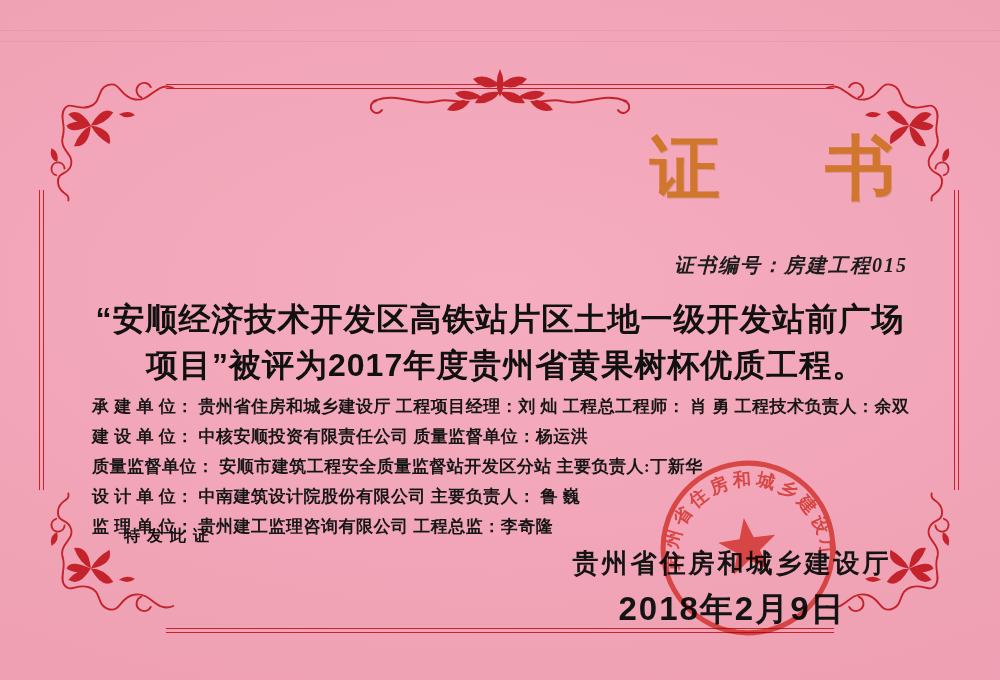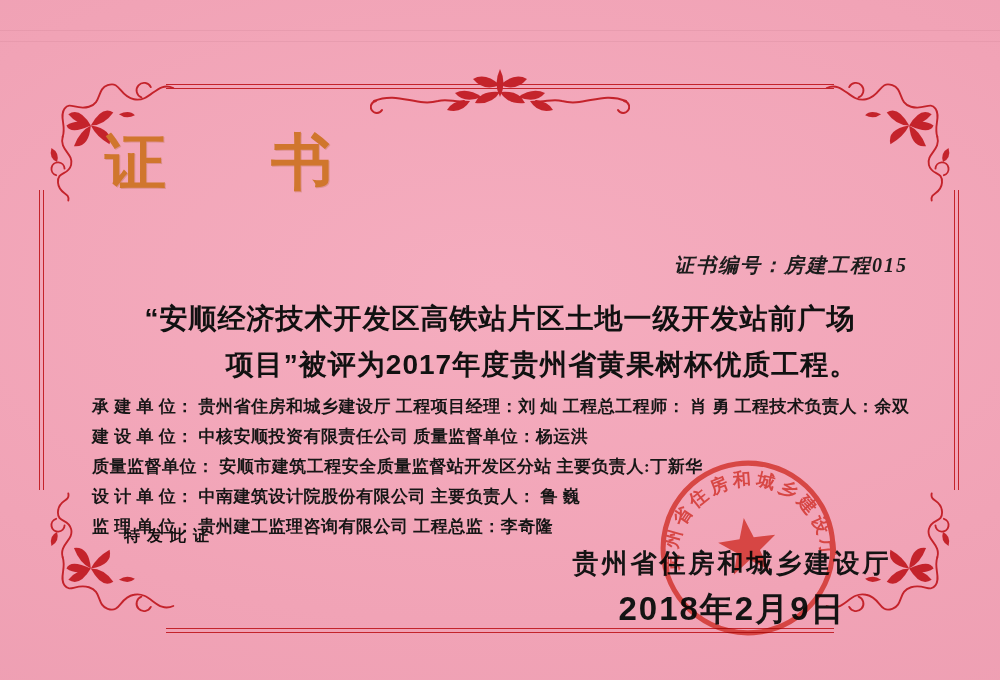--- a/index.html
+++ b/index.html
@@ -16,36 +16,36 @@
   .corner{position:absolute;width:150px;height:150px;}
   .corner svg{width:100%;height:100%;}
   .tl{left:28px;top:58px;}
   .tr{right:28px;top:58px;transform:scaleX(-1);}
   .bl{left:28px;bottom:44px;transform:scaleY(-1);}
   .br{right:28px;bottom:44px;transform:scale(-1,-1);}
   .top-center{position:absolute;left:370px;top:55px;width:260px;height:64px;}
   
   .title{
     position:absolute;left:0;top:122px;width:100%;
-    text-align:left;color:#d0762d;
-    font-size:61px;font-weight:bold;
+    text-align:right;color:#d0762d;
+    font-size:70px;font-weight:bold;
     letter-spacing:105px;text-indent:105px;
     font-family:"DejaVu Serif","Liberation Serif",serif;
     text-shadow:1px 1px 0 rgba(160,80,20,.25);
   }
   .cert-no{
     position:absolute;right:92px;top:252px;
     font-size:20px;color:#1c1c1c;letter-spacing:2px;
     font-family:Liberation Serif, serif;
     font-style:italic;font-weight:bold;
   }
   .body-text{position:absolute;left:62px;right:62px;top:296px;color:#111;}
-  .body-line{font-size:28px;font-weight:bold;line-height:46px;letter-spacing:1px;}
+  .body-line{font-size:32px;font-weight:bold;line-height:46px;letter-spacing:1px;}
   .body-line.l1{text-align:center;}
-  .body-line.l2{text-align:center;padding-left:84px;}
+  .body-line.l2{text-align:left;padding-left:84px;}
   .info-block{position:absolute;left:92px;top:392px;width:830px;color:#161616;}
   .info-row{font-size:17px;font-weight:bold;line-height:30px;letter-spacing:.5px;
     font-family:"Liberation Serif","DejaVu Serif",serif;white-space:nowrap;}
   .closing{
     position:absolute;left:124px;top:526px;
     font-size:16px;font-weight:bold;letter-spacing:7px;color:#111;font-family:Liberation Mono, monospace;
   }
   .issue-block{position:absolute;right:108px;top:546px;width:320px;text-align:center;color:#141414;}
   .issuer{font-size:26px;font-weight:bold;letter-spacing:3px;}
   .issue-date{font-size:33px;font-weight:bold;margin-top:6px;letter-spacing:2px;}

